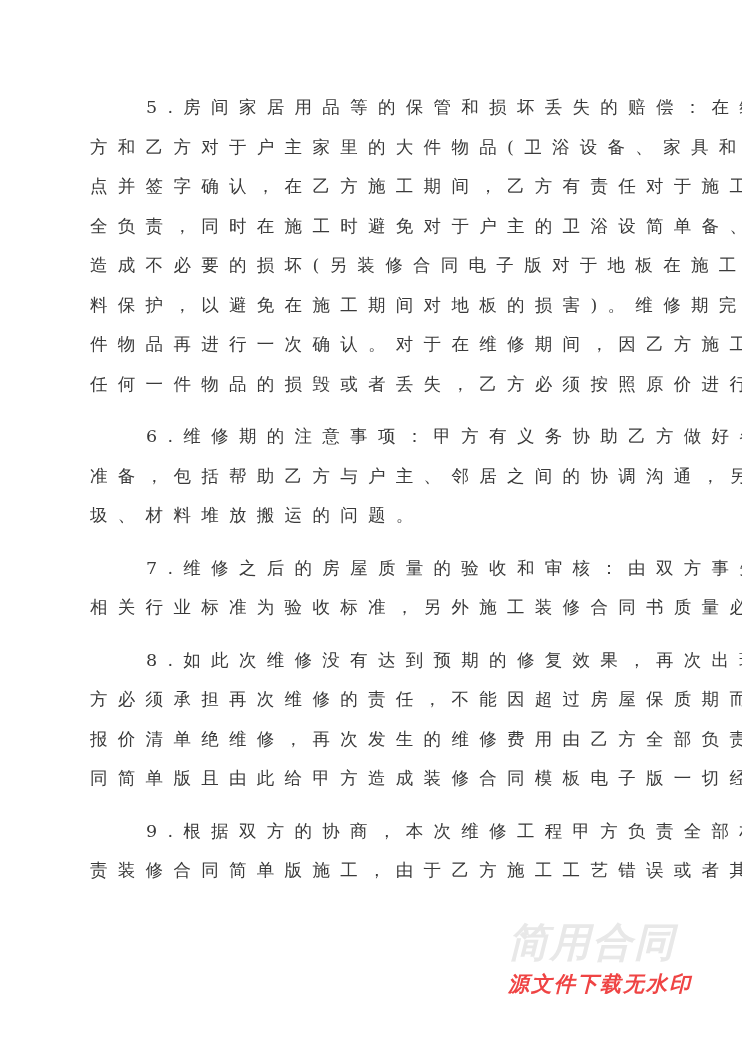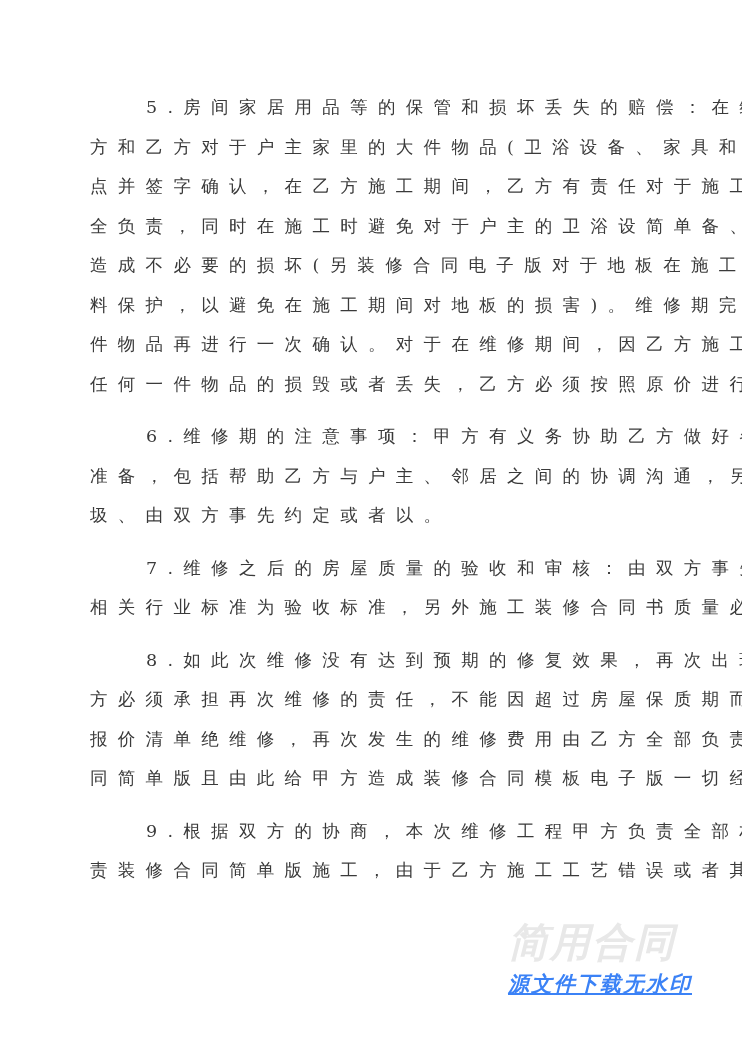--- a/index.html
+++ b/index.html
@@ -60,22 +60,21 @@
       white-space: nowrap;
       color: #e8e8e8;
     }
     .watermark .wm-sub {
       display: block;
       margin-top: 4px;
       font-size: 21px;
       line-height: 28px;
       letter-spacing: 2px;
       white-space: nowrap;
-      color: #3b82f6;
-      text-decoration: underline;
+      color: #ef4444;
     }
   </style>
 </head>
 <body>
 
 <div class="page">
   <div class="content">
 
     <div class="para-lines">
       <span class="line first">5.房间家居用品等的保管和损坏丢失的赔偿：在维修之前，甲</span>
@@ -84,21 +83,21 @@
       <span class="line">全负责，同时在施工时避免对于户主的卫浴设简单备、家具和家电</span>
       <span class="line">造成不必要的损坏(另装修合同电子版对于地板在施工时铺设厚点材</span>
       <span class="line">料保护，以避免在施工期间对地板的损害)。维修期完毕后需对于大</span>
       <span class="line">件物品再进行一次确认。对于在维修期间，因乙方施工原因造成的</span>
       <span class="line">任何一件物品的损毁或者丢失，乙方必须按照原价进行赔偿。</span>
     </div>
 
     <div class="para-lines">
       <span class="line first">6.维修期的注意事项：甲方有义务协助乙方做好各项施工前的</span>
       <span class="line">准备，包括帮助乙方与户主、邻居之间的协调沟通，另外还有垃</span>
-      <span class="line">圾、由双方事先约定或者以。</span>
+      <span class="line">圾、材料堆放搬运的问题。</span>
     </div>
 
     <div class="para-lines">
       <span class="line first">7.维修之后的房屋质量的验收和审核：由双方事先约定或者以</span>
       <span class="line">相关行业标准为验收标准，另外施工装修合同书质量必须达到相关</span>
     </div>
 
     <div class="para-lines">
       <span class="line first">8.如此次维修没有达到预期的修复效果，再次出现渗水，则乙</span>
       <span class="line">方必须承担再次维修的责任，不能因超过房屋保质期而拒装修合同</span>

